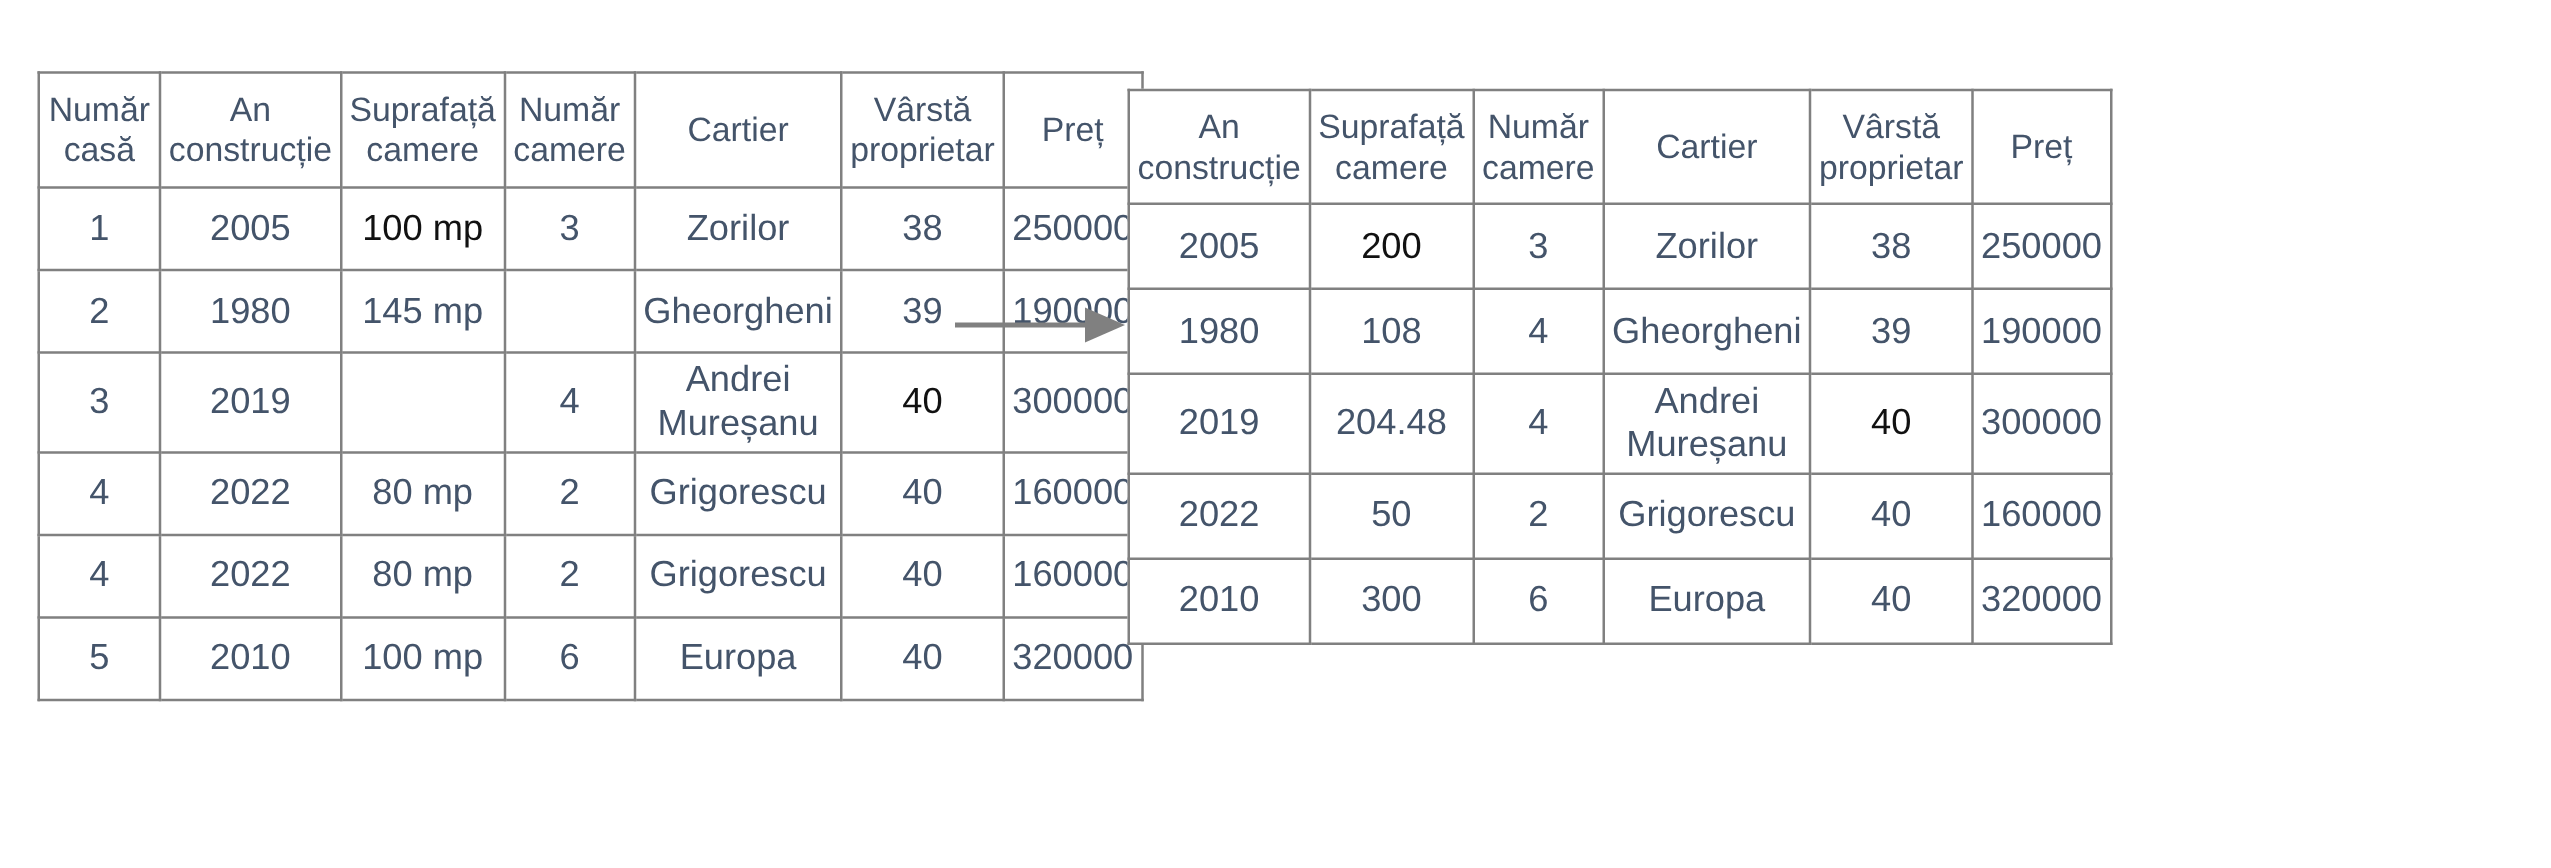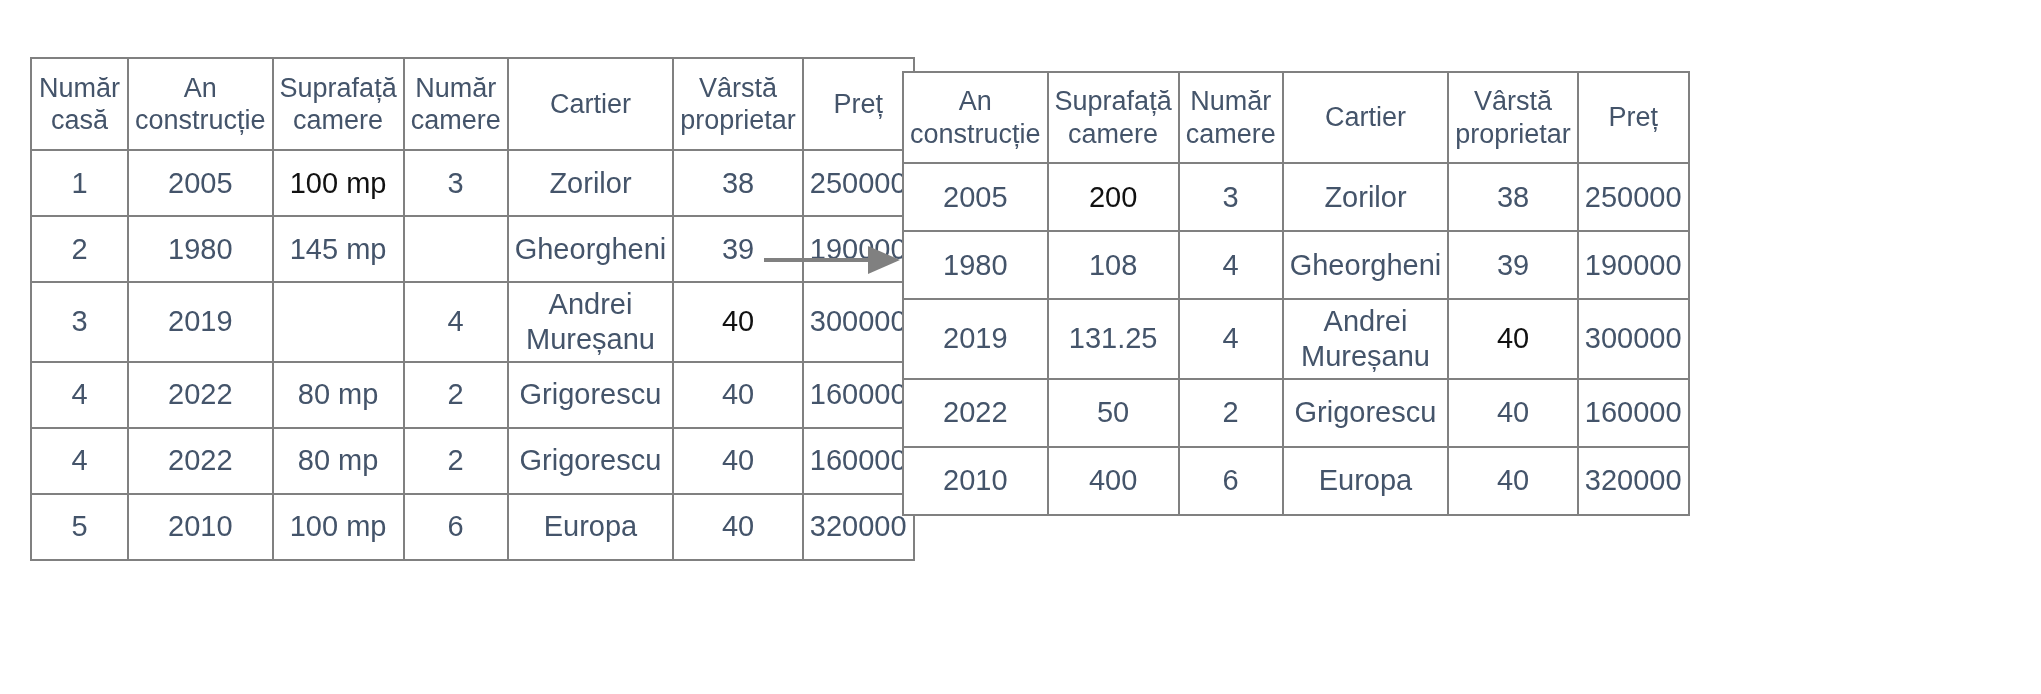--- a/index.html
+++ b/index.html
@@ -195,37 +195,37 @@
         <tr>
           <td class="c0">1980</td>
           <td class="c1">108</td>
           <td class="c2">4</td>
           <td class="c3">Gheorgheni</td>
           <td class="c4">39</td>
           <td class="c5">190000</td>
         </tr>
         <tr>
           <td class="c0">2019</td>
-          <td class="c1">131.25</td>
+          <td class="c1">204.48</td>
           <td class="c2">4</td>
           <td class="c3">Andrei Mureșanu</td>
           <td class="c4 cell-emph">40</td>
           <td class="c5">300000</td>
         </tr>
         <tr>
           <td class="c0">2022</td>
           <td class="c1">50</td>
           <td class="c2">2</td>
           <td class="c3">Grigorescu</td>
           <td class="c4">40</td>
           <td class="c5">160000</td>
         </tr>
         <tr>
           <td class="c0">2010</td>
-          <td class="c1">400</td>
+          <td class="c1">300</td>
           <td class="c2">6</td>
           <td class="c3">Europa</td>
           <td class="c4">40</td>
           <td class="c5">320000</td>
         </tr>
       </tbody>
   </table>
 
 </div>
 

